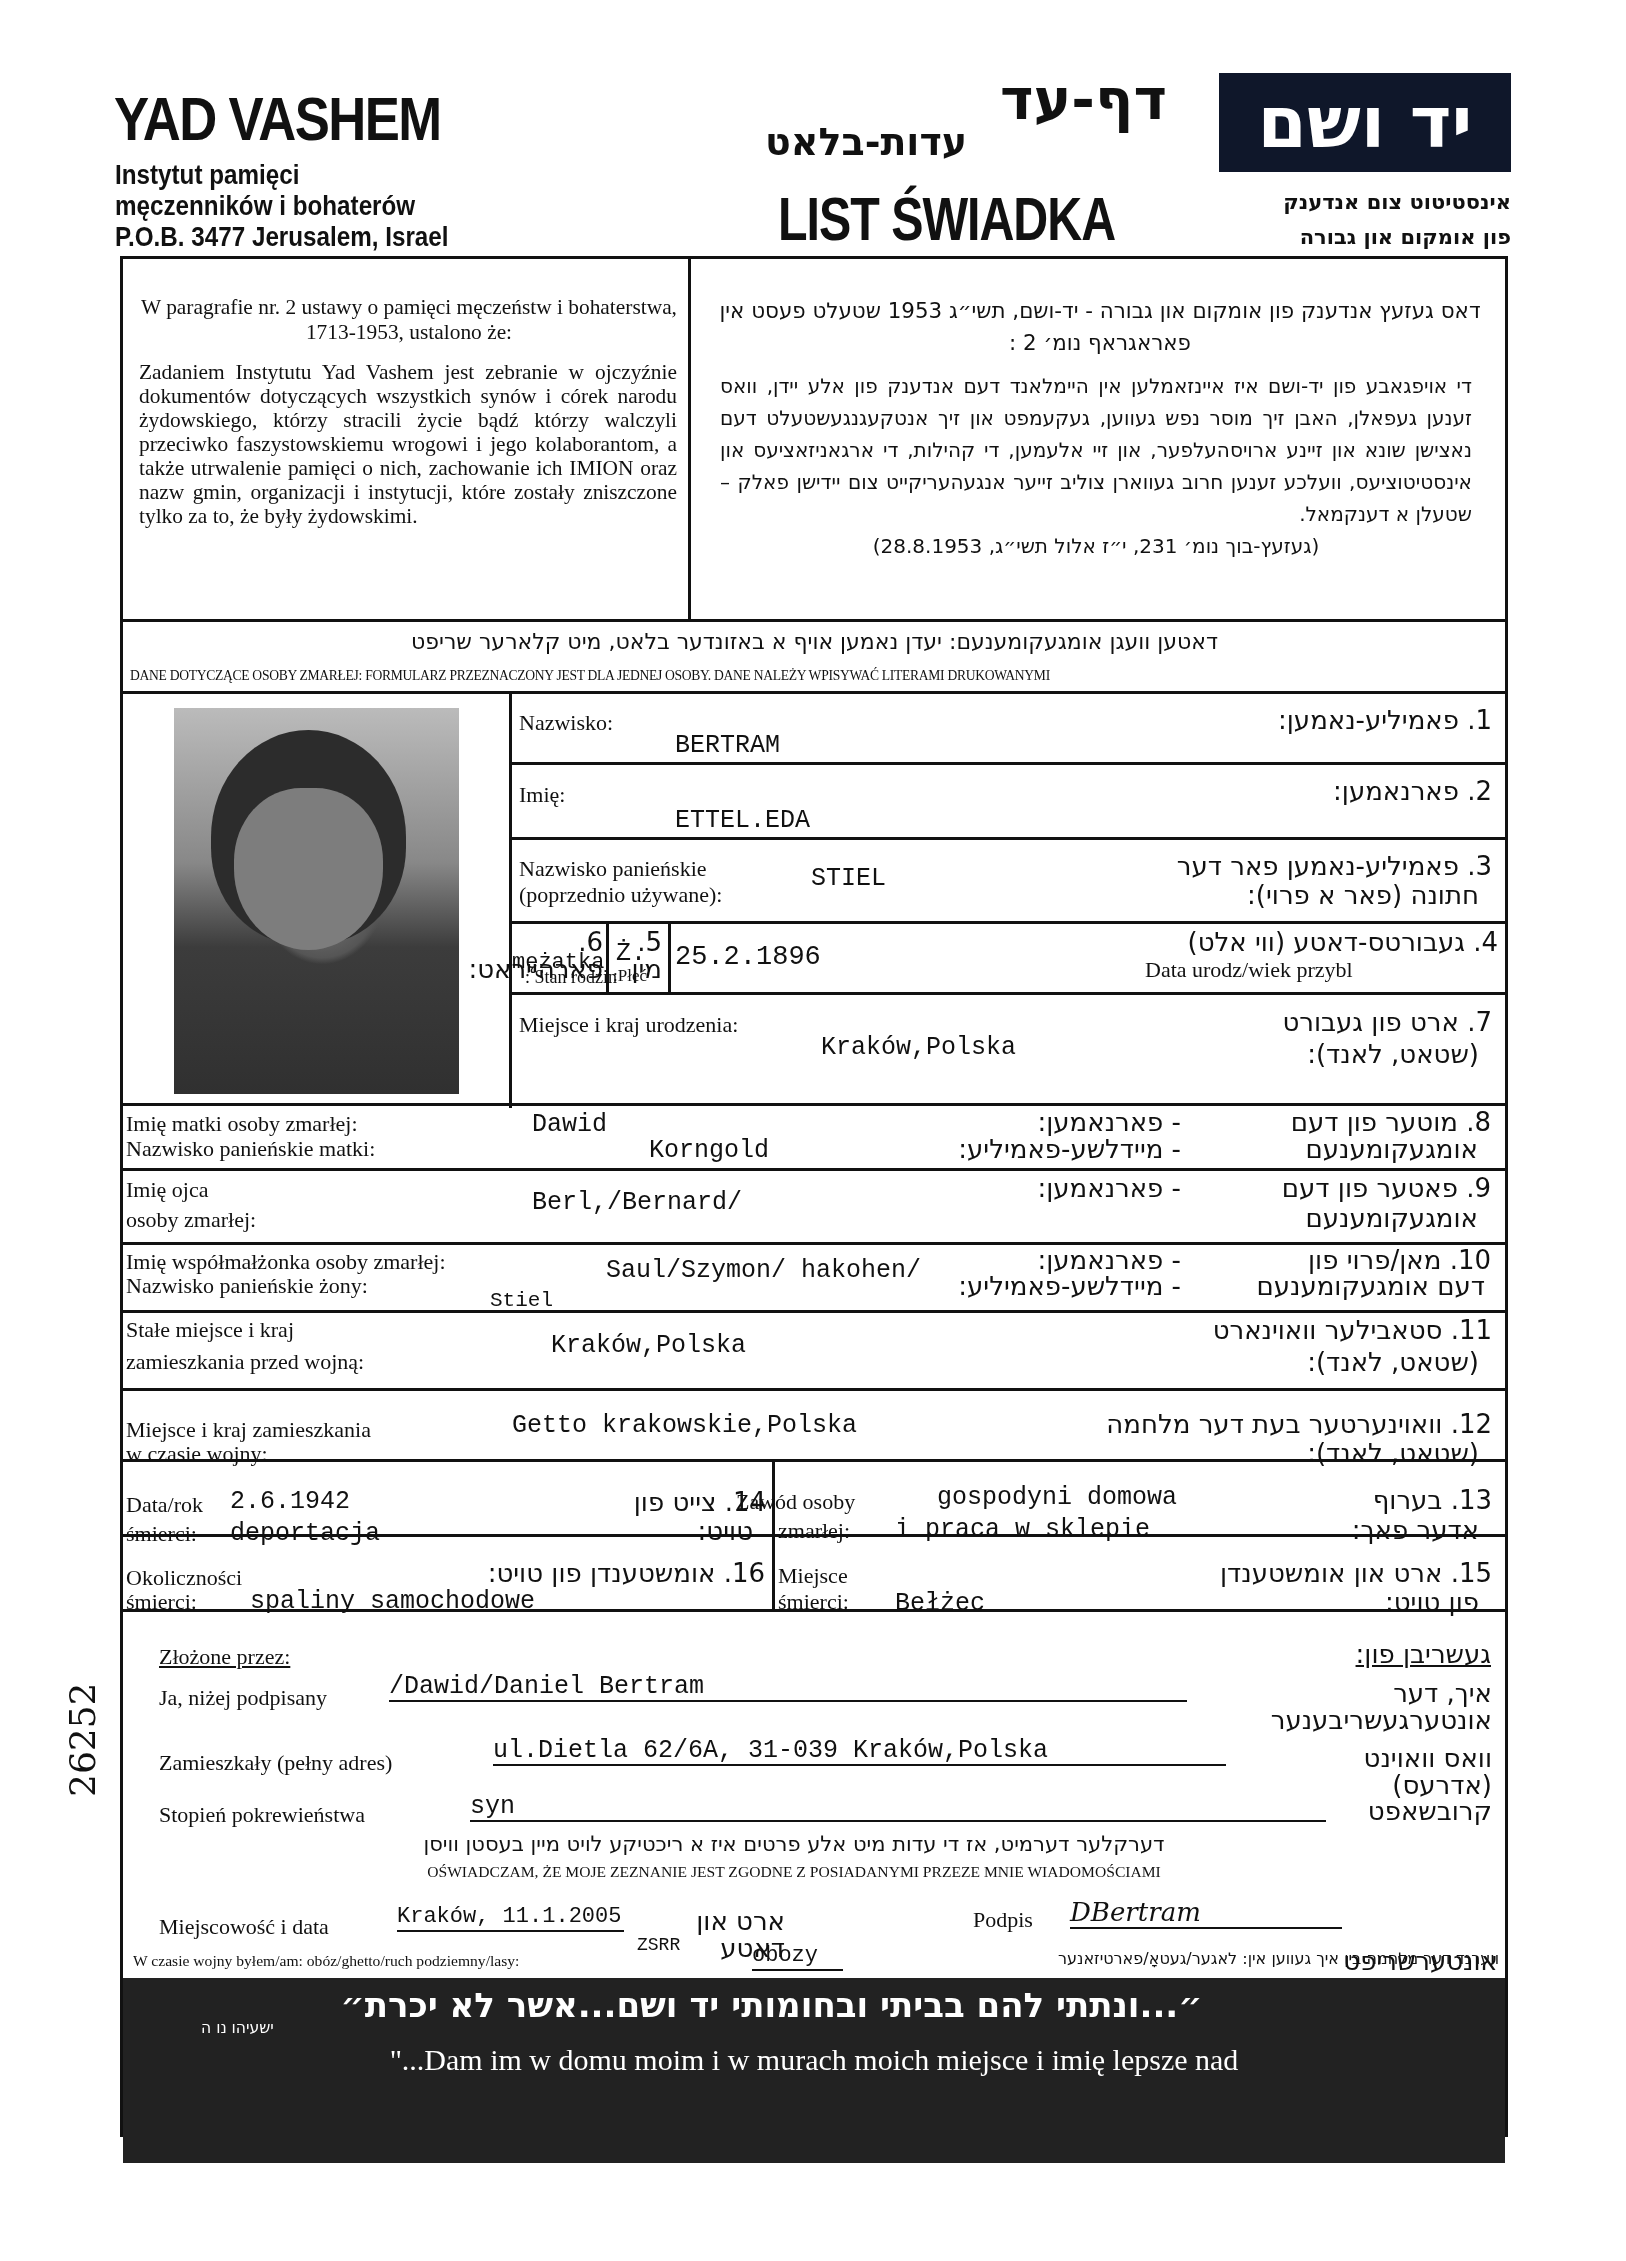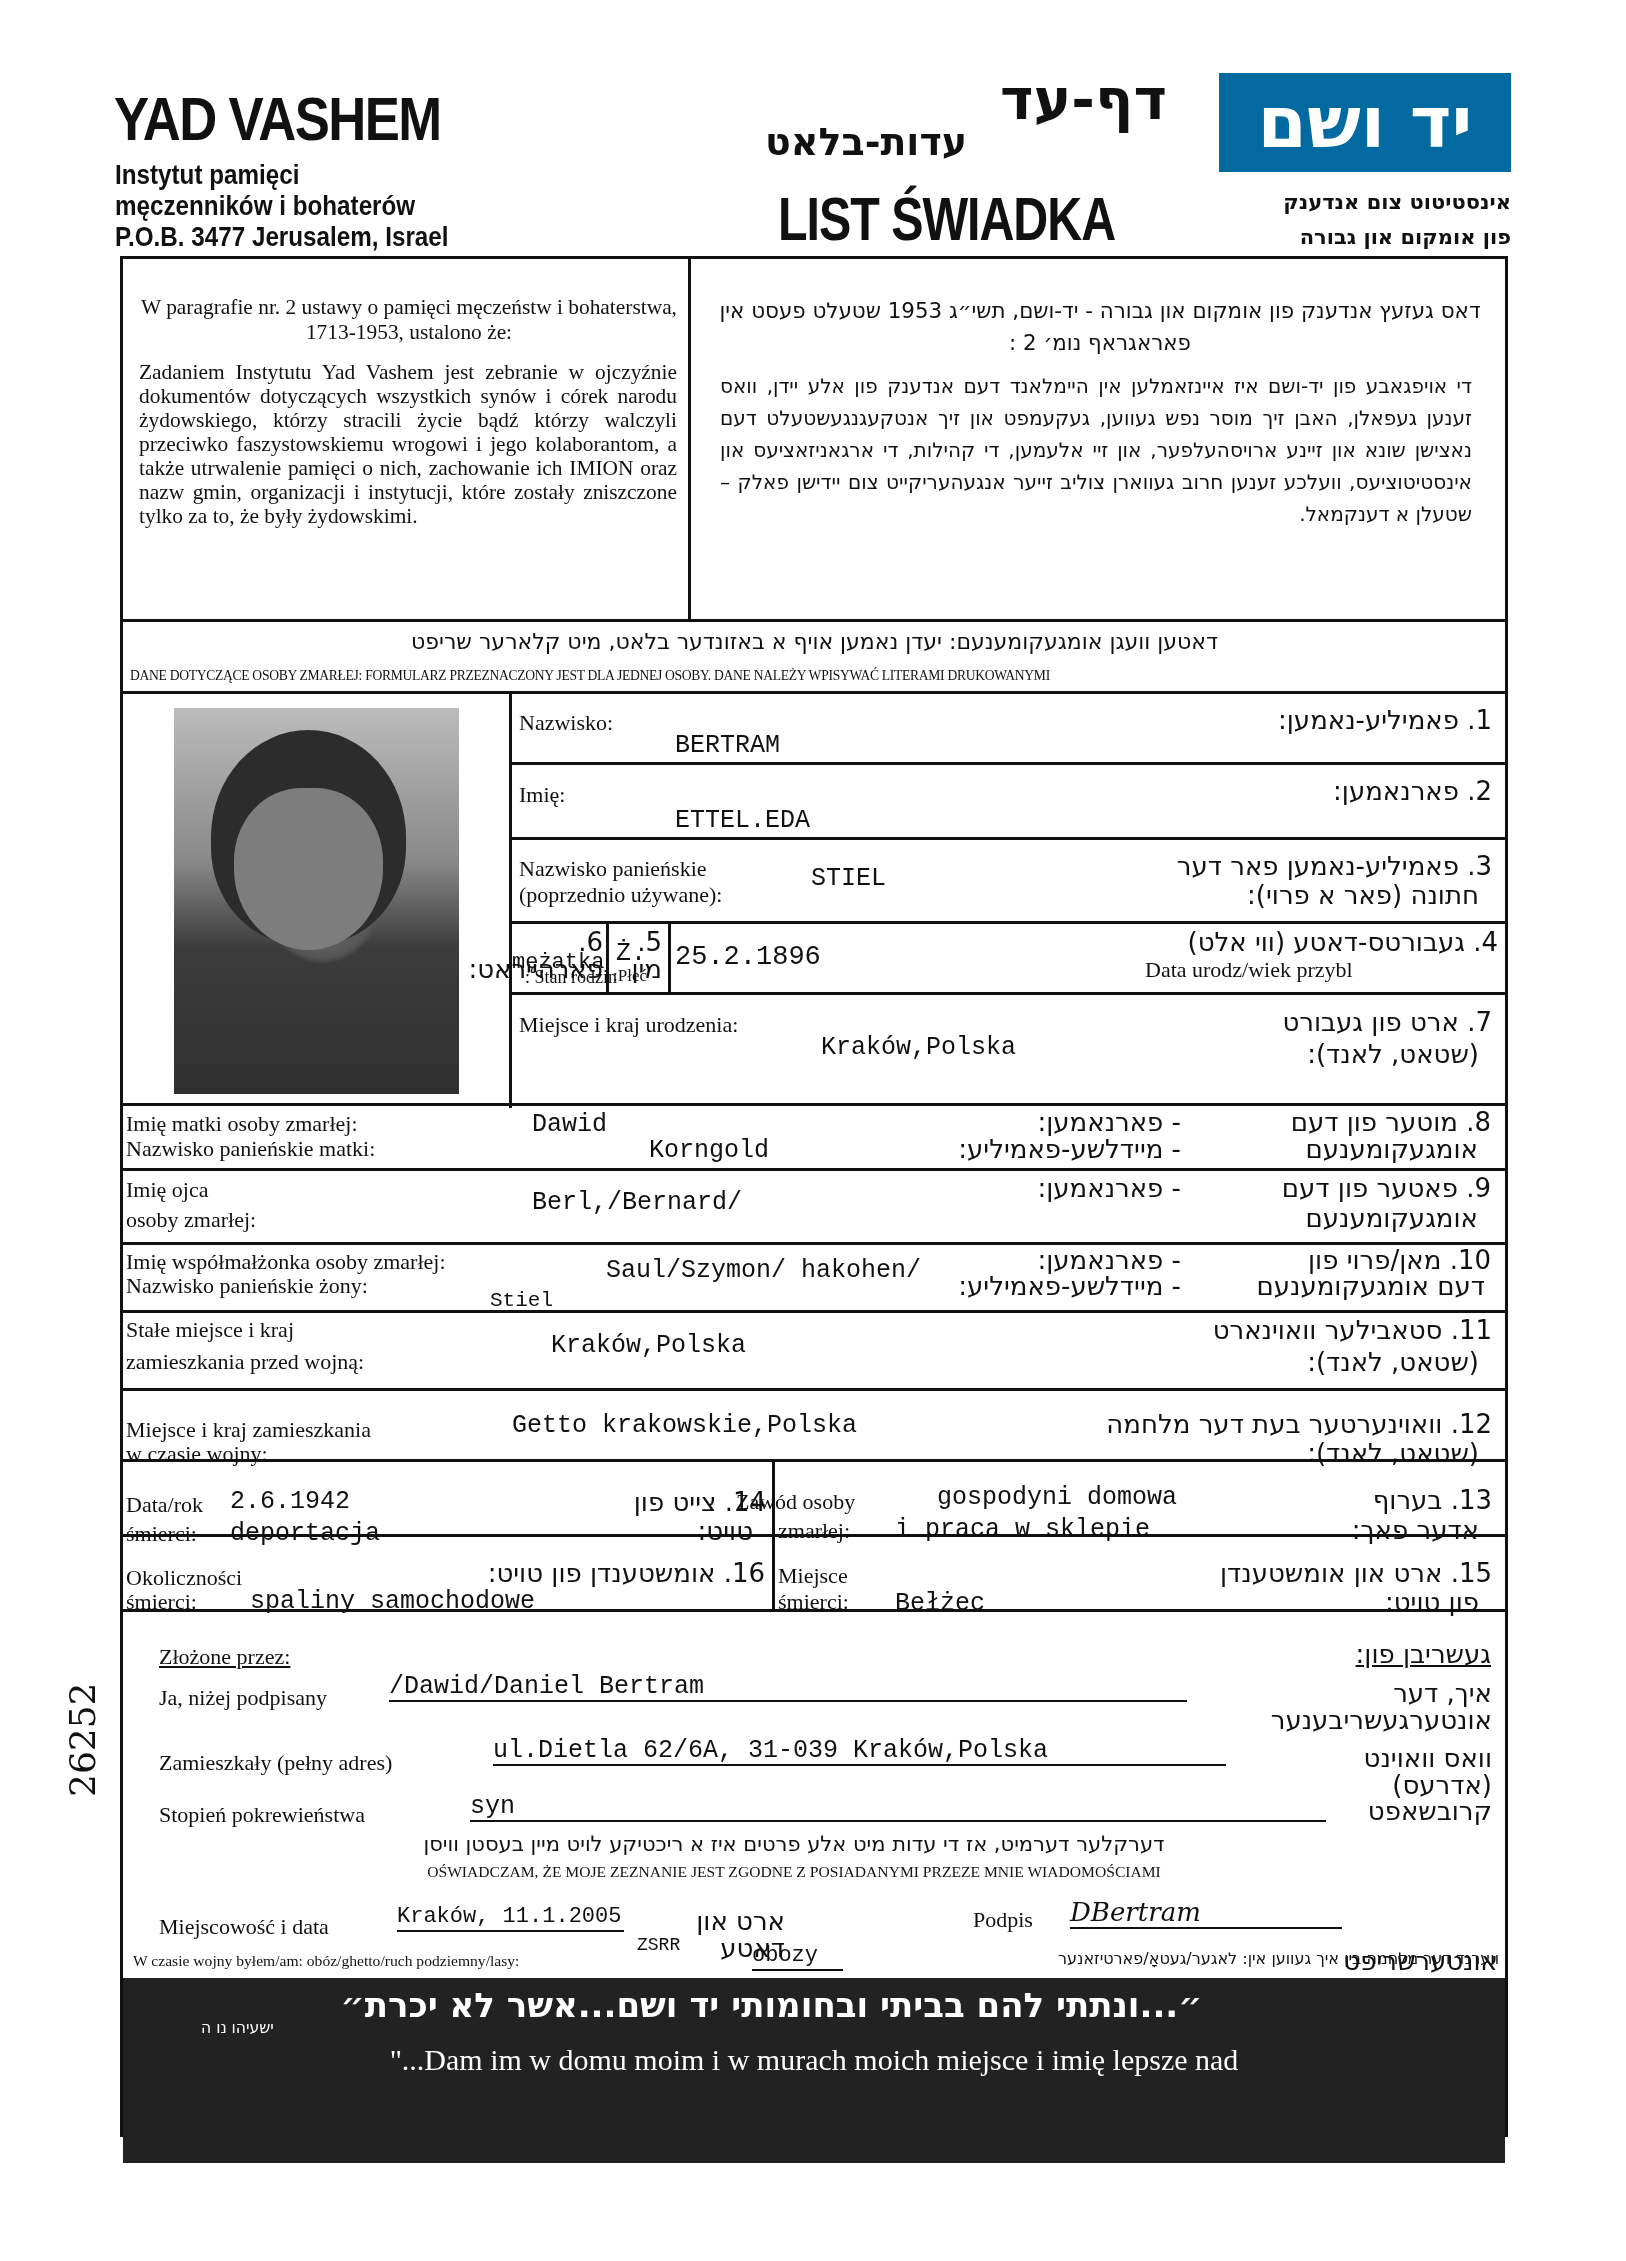--- a/index.html
+++ b/index.html
@@ -8,21 +8,21 @@
     .sans { font-family: "Liberation Sans", sans-serif; }
     .serif { font-family: "Liberation Serif", serif; }
     .heb { font-family: "DejaVu Sans", sans-serif; direction: rtl; unicode-bidi: plaintext; }
 
     
     .yv-title { left: 114px; top: 88px; font-size: 62px; font-weight: 700; letter-spacing: -1.9px; transform: scaleX(0.85); transform-origin: left top; line-height: 1; }
     .yv-sub { left: 115px; top: 159px; font-size: 28.5px; font-weight: 700; line-height: 31px; transform: scaleX(0.85); transform-origin: left top; }
     .center-title-heb1 { left: 765px; top: 71px; width: 402px; text-align: right; font-size: 57px; font-weight: 700; line-height: 1; }
     .center-title-heb2 { left: 765px; top: 123px; width: 402px; text-align: left; font-size: 38px; font-weight: 700; line-height: 1; }
     .center-title-pl { left: 778px; top: 188px; font-size: 62px; font-weight: 700; line-height: 1; transform: scaleX(0.78); transform-origin: left top; letter-spacing: -1.3px; }
-    .logo-box { left: 1219px; top: 73px; width: 292px; height: 99px; background: #0369a1; display: flex; align-items: center; justify-content: center; color: #fff; font-size: 71px; font-weight: 700; }
+    .logo-box { left: 1219px; top: 73px; width: 292px; height: 99px; background: #0f172a; display: flex; align-items: center; justify-content: center; color: #fff; font-size: 71px; font-weight: 700; }
     .logo-sub { left: 1219px; top: 185px; width: 292px; text-align: right; font-size: 21px; font-weight: 700; line-height: 35px; }
 
     
     .frame { left: 120px; top: 256px; width: 1388px; height: 1881px; border: 3.2px solid #111; box-sizing: border-box; }
     .hline { background: #111; height: 3.2px; }
     .vline { background: #111; width: 2.6px; }
 
     
     .intro-pl-head { left: 130px; top: 295px; width: 558px; text-align: center; font-size: 21.4px; line-height: 25px; }
     .intro-pl-body { left: 139px; top: 360px; width: 538px; text-align: justify; font-size: 21.4px; line-height: 24px; }
@@ -86,20 +86,21 @@
 <div class="abs hline" style="left:120px; top:1459px; width:1388px;"></div>
 <div class="abs vline" style="left:772px; top:1461px; height:149px;"></div>
 <div class="abs hline" style="left:120px; top:1534px; width:1388px;"></div>
 <div class="abs hline" style="left:120px; top:1609px; width:1388px;"></div>
 
 <div class="abs serif intro-pl-head">W paragrafie nr. 2 ustawy o pamięci męczeństw i bohaterstwa, 1713-1953, ustalono że:</div>
 <div class="abs serif intro-pl-body">Zadaniem Instytutu Yad Vashem jest zebranie w ojczyźnie dokumentów dotyczących wszystkich synów i córek narodu żydowskiego, którzy stracili życie bądź którzy walczyli przeciwko faszystowskiemu wrogowi i jego kolaborantom, a także utrwalenie pamięci o nich, zachowanie ich IMION oraz nazw gmin, organizacji i instytucji, które zostały zniszczone tylko za to, że były żydowskimi.</div>
 <div class="abs heb intro-heb-head">דאס געזעץ אנדענק פון אומקום און גבורה - יד-ושם, תשי״ג 1953 שטעלט פעסט אין פאראגראף נומ׳ 2 :</div>
 <div class="abs heb intro-heb-body">
   <span>די אויפגאבע פון יד-ושם איז איינזאמלען אין היימלאנד דעם אנדענק פון אלע יידן, וואס זענען געפאלן, האבן זיך מוסר נפש געווען, געקעמפט און זיך אנטקעגנגעשטעלט דעם נאצישן שונא און זיינע ארויסהעלפער, און זיי אלעמען, די קהילות, די ארגאניזאציעס און אינסטיטוציעס, וועלכע זענען חרוב געווארן צוליב זייער אנגעהעריקייט צום יידישן פאלק – שטעלן א דענקמאל.</span>
+  <div style="text-align:center;">(געזעץ-בוך נומ׳ 231, י״ז אלול תשי״ג, 28.8.1953)</div>
 </div>
 
 <div class="abs heb instr-heb">דאטען וועגן אומגעקומענעם: יעדן נאמען אויף א באזונדער בלאט, מיט קלארער שריפט</div>
 <div class="abs serif instr-pl">DANE DOTYCZĄCE OSOBY ZMARŁEJ: FORMULARZ PRZEZNACZONY JEST DLA JEDNEJ OSOBY. DANE NALEŻY WPISYWAĆ LITERAMI DRUKOWANYMI</div>
 
 <div class="abs photo"></div>
 <div class="abs photo-head"></div>
 <div class="abs photo-face"></div>
 
 <div class="abs lbl" style="left:519px; top:710px;">Nazwisko:</div>

